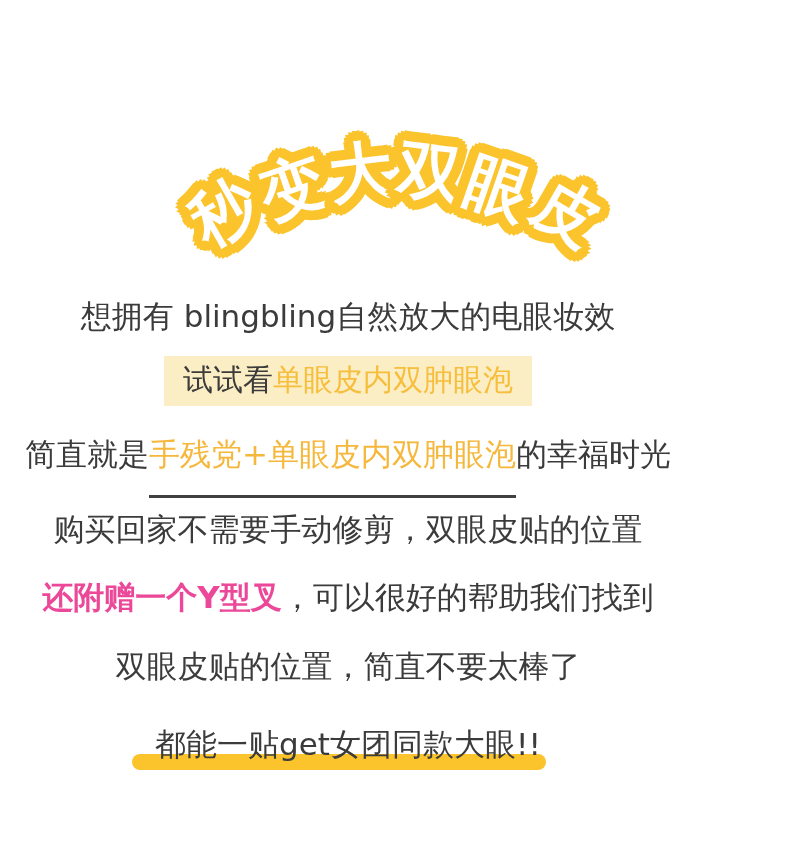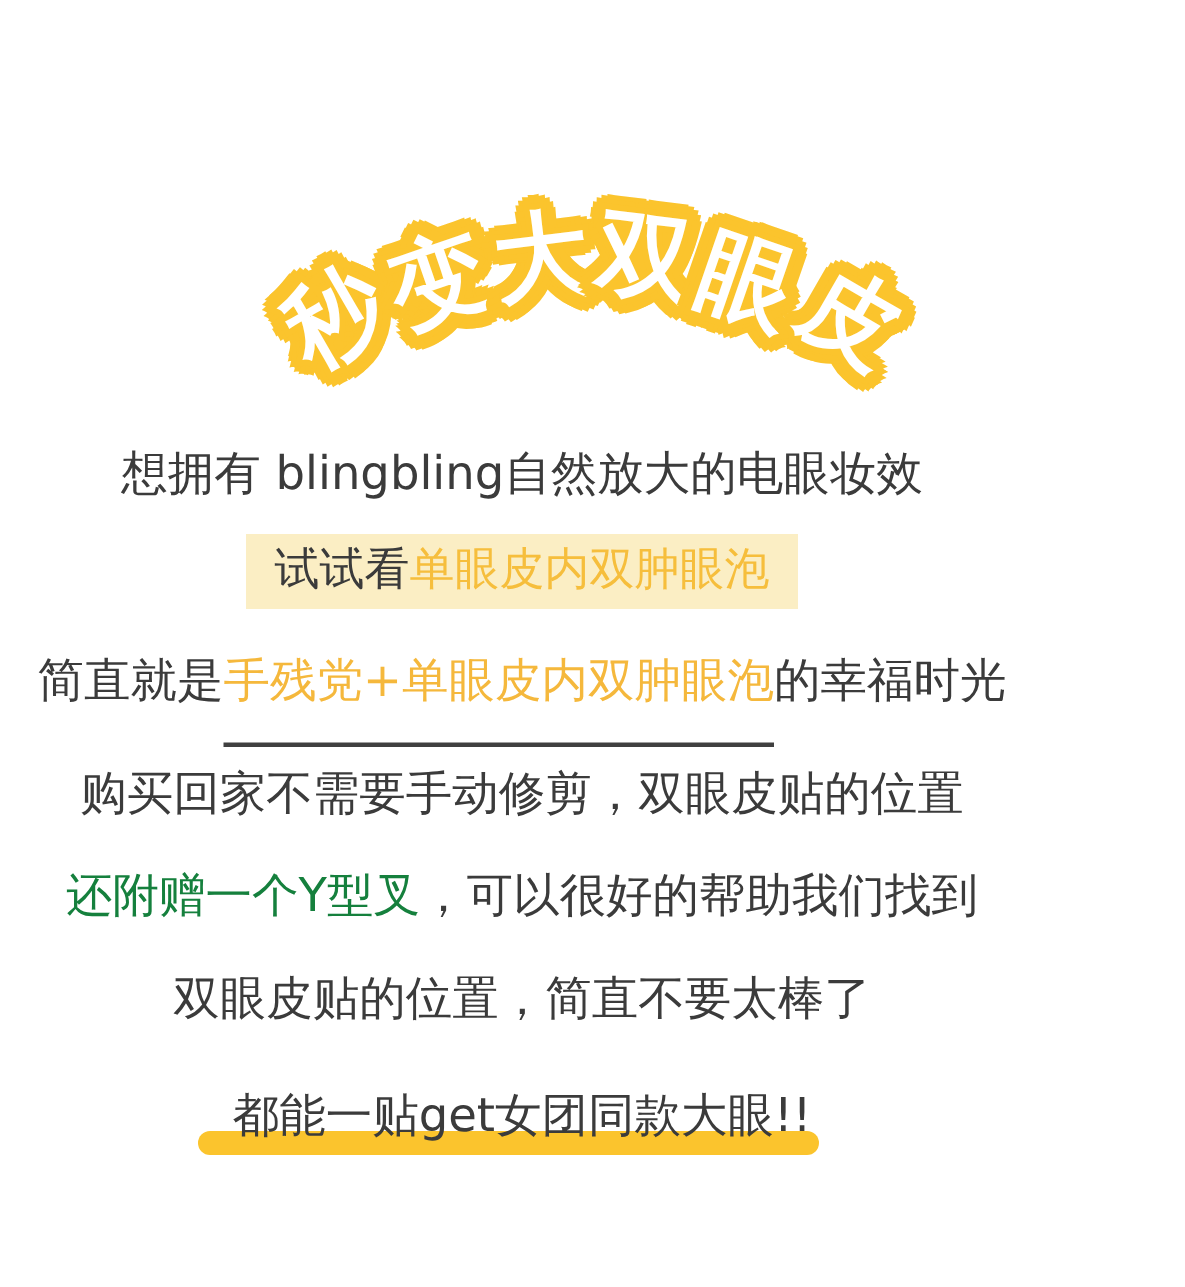--- a/index.html
+++ b/index.html
@@ -46,21 +46,21 @@
     position: absolute;
     left: 0; width: 696px;
     text-align: center;
     font-size: 31px;
     color: #3B3B3B;
     line-height: 1.15;
     white-space: nowrap;
   }
   .yellow2 { color: #F6BE3C; }
   .yellow3 { color: #F5B83C; }
-  .yellow5 { color: #15803d; font-weight: normal; margin-top: 28px; }
+  .yellow5 { color: #ec4899; font-weight: bold; margin-top: 28px; }
 
   .hl-box {
     display: inline-block;
     background: #FBEEC4;
     padding: 7px 19px 8px 19px;
     font-size: 30px;
   }
 
   .underlined {
     border-bottom: 3px solid #404040;

